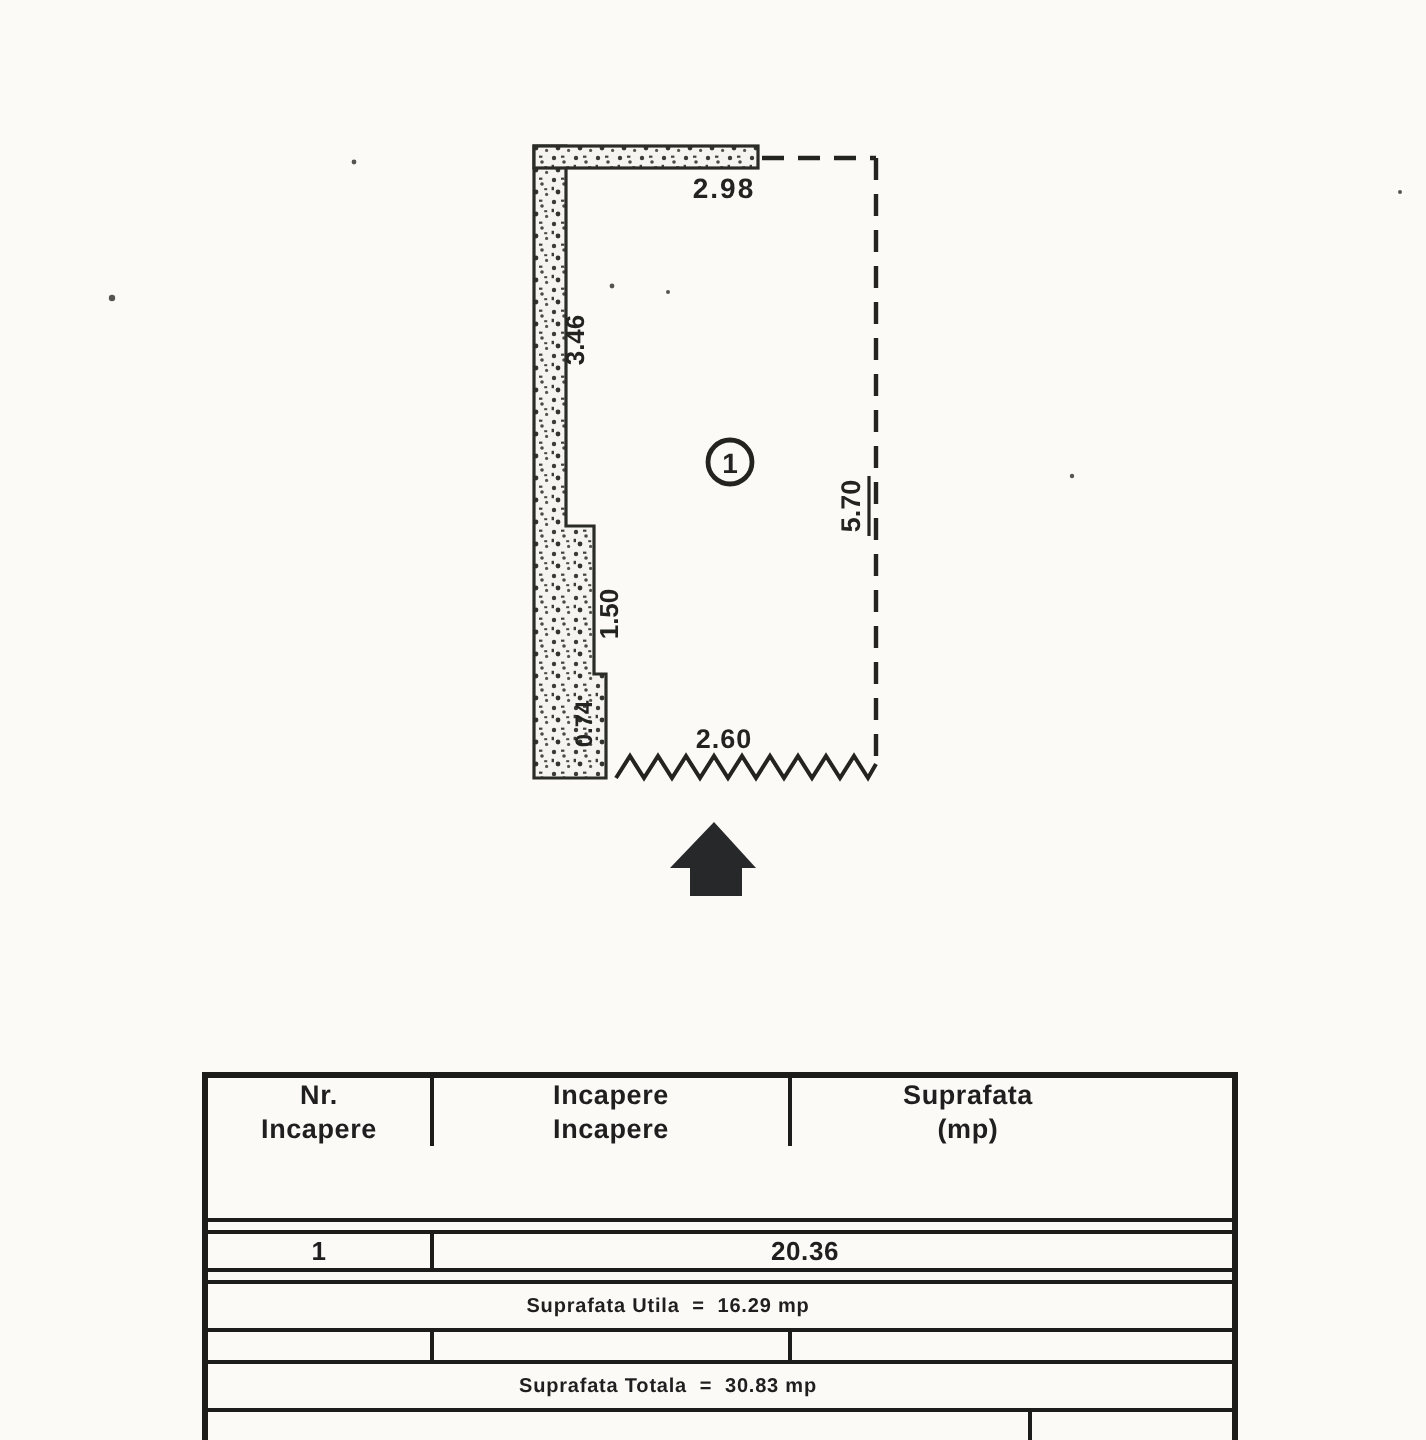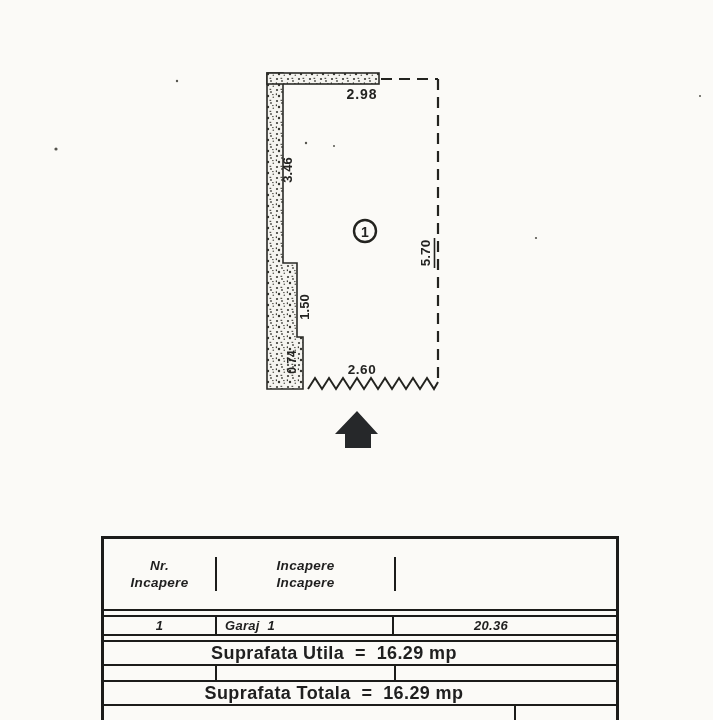--- a/index.html
+++ b/index.html
@@ -7,35 +7,35 @@
     position:relative;width:713px;height:720px;overflow:hidden;
     background:#fbfaf7;font-family:"Liberation Sans",sans-serif;color:#1f1f1f;
   }
   svg{position:absolute;left:0;top:0;}
   .dim-label{font-family:"Liberation Sans",sans-serif;font-weight:bold;fill:#232321;}
   
   .sketch-table{
     position:absolute;left:101px;top:536px;width:512px;
     border:3px solid #1c1c1a;border-bottom:none;background:#fbfaf7;
   }
-  .trow{display:flex;align-items:center;font-style:italic;}
+  .trow{display:flex;align-items:flex-start;}
   .hdr{height:70px;}
   .cell{display:flex;flex-direction:column;align-items:center;justify-content:center;
         font-weight:bold;font-size:13.5px;line-height:17px;letter-spacing:.3px;}
   .c1{width:111px;border-right:2px solid #1c1c1a;}
   .c2{width:177px;border-right:2px solid #1c1c1a;}
   .c3{flex:1;}
   .hdr .c3{padding-right:44px;}
   .sep{height:4px;border-top:2px solid #1c1c1a;border-bottom:2px solid #1c1c1a;}
   .datarow{height:17px;}
   .datarow .cell{font-size:13px;line-height:17px;justify-content:center;}
   .datarow .c2{align-items:flex-start;padding-left:8px;box-sizing:border-box;white-space:pre;}
   .datarow .c3{padding-right:28px;}
   .sumrow{height:22px;display:flex;align-items:center;justify-content:center;
-          font-weight:bold;font-size:18px;letter-spacing:.4px;white-space:pre;
+          font-weight:bold;font-size:10px;letter-spacing:.4px;white-space:pre;
           border-bottom:2px solid #1c1c1a;padding-right:52px;}
   .emptyrow{height:14px;border-bottom:2px solid #1c1c1a;}
   .emptyrow .c1,.emptyrow .c2{height:100%;}
   .stubrow{height:20px;position:relative;}
   .stub-divider{position:absolute;left:410px;top:0;bottom:0;width:2px;background:#1c1c1a;}
 </style>
 </head>
 <body>
 
 <div class="page">
@@ -98,40 +98,43 @@
 
     <div class="trow hdr">
       <div class="cell c1">
         <span>Nr.</span>
         <span>Incapere</span>
       </div>
       <div class="cell c2">
         <span>Incapere</span>
         <span>Incapere</span>
       </div>
+      <div class="cell c3">
+        <span>Suprafata</span>
+        <span>(mp)</span>
+      </div>
     </div>
 
     <div class="sep"></div>
 
     <div class="trow datarow">
       <div class="cell c1">1</div>
-      <div class="cell c2">Garaj  1</div>
       <div class="cell c3">20.36</div>
     </div>
 
     <div class="sep"></div>
 
     <div class="sumrow">Suprafata Utila  =  16.29 mp</div>
 
     <div class="trow emptyrow">
       <div class="c1"></div>
       <div class="c2"></div>
       <div class="c3"></div>
     </div>
 
-    <div class="sumrow">Suprafata Totala  =  16.29 mp</div>
+    <div class="sumrow">Suprafata Totala  =  30.83 mp</div>
 
     <div class="stubrow">
       <div class="stub-divider"></div>
     </div>
   </div>
 
 </div>
 
 </body></html>

